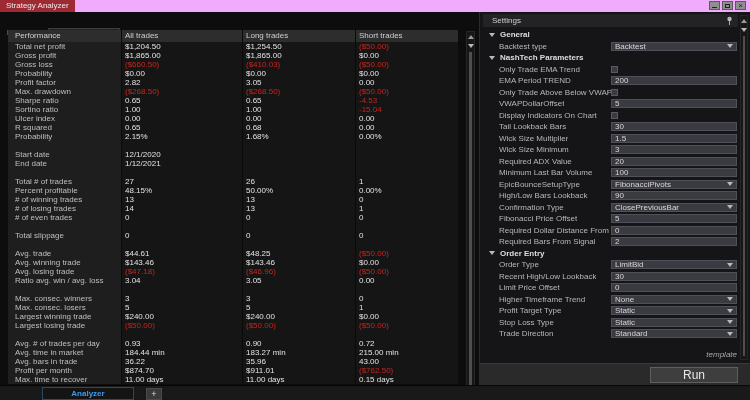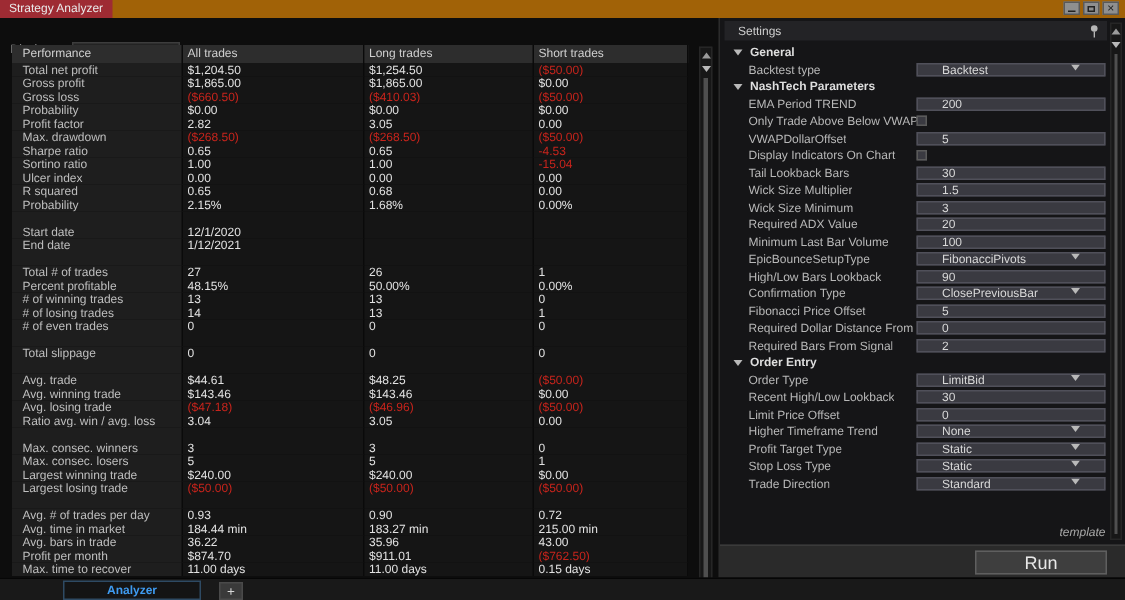--- a/index.html
+++ b/index.html
@@ -5,21 +5,21 @@
   :root{
     --neg:#c8241c;
     --blue:#3f9bf0;
     --tab-red:#9e2b33;
   }
   *{box-sizing:border-box;}
   body{margin:0;background:#0d0d0d;font-family:"Liberation Sans",sans-serif;-webkit-font-smoothing:antialiased;}
   .window{position:relative;width:750px;height:400px;background:#0d0d0d;overflow:hidden;}
 
   
-  .titlebar{position:absolute;top:0;left:0;right:0;height:12px;background:#a16207;}
+  .titlebar{position:absolute;top:0;left:0;right:0;height:12px;background:#f0abfc;}
   .title-tab{position:absolute;left:0;top:0;height:12px;background:var(--tab-red);color:#eaeaea;font-size:8px;line-height:12px;padding:0 6px;}
   .win-controls{position:absolute;right:4px;top:1px;display:flex;gap:2px;}
   .win-btn{width:11px;height:9px;background:#8f8f8f;border:1px solid #5a5a5a;display:flex;align-items:center;justify-content:center;cursor:default;}
   .glyph-min{width:5px;height:1px;background:#222;margin-top:4px;}
   .glyph-restore{width:5px;height:4px;border:1px solid #222;}
   .glyph-close{font-size:8px;line-height:7px;color:#222;}
 
   
   .left-pane{position:absolute;top:12px;left:0;width:478px;bottom:15px;}
   .toolbar{position:absolute;top:16px;left:7px;height:13px;display:flex;align-items:flex-start;gap:15px;}
@@ -51,21 +51,21 @@
   
   .right-pane{position:absolute;top:12px;left:479px;right:0;bottom:15px;background:#151517;border-left:1px solid #2b2b2b;}
   .settings-header{position:absolute;top:2px;left:3px;right:12px;height:13px;background:#232326;color:#cfcfcf;font-size:8px;line-height:13px;padding-left:9px;}
   .pin-icon{position:absolute;right:5px;top:2px;}
   .settings-list{position:absolute;top:17px;left:3px;right:12px;}
   .s-row{height:11.5px;display:flex;align-items:center;position:relative;}
   .s-tri{margin-left:6px;margin-right:5px;}
   .s-section{font-weight:bold;color:#dedede;font-size:8px;}
   .s-label{margin-left:16px;color:#b8b8b8;font-size:8px;white-space:nowrap;overflow:hidden;}
   .s-control{position:absolute;left:128px;right:1px;height:9px;}
-  .s-field{width:100%;height:100%;background:#3a3a41;border:1px solid #50505a;color:#d8d8d8;font-size:8px;line-height:7px;padding:0 16px;display:flex;justify-content:space-between;overflow:hidden;white-space:nowrap;}
+  .s-field{width:100%;height:100%;background:#3a3a41;border:1px solid #50505a;color:#d8d8d8;font-size:8px;line-height:7px;padding:0 3px;display:flex;align-items:center;justify-content:space-between;overflow:hidden;white-space:nowrap;}
   .s-checkbox{width:7px;height:7px;background:#3a3a41;border:1px solid #5a5a5a;margin-top:1px;}
   .template-row{position:absolute;right:13px;bottom:26px;font-style:italic;color:#a8a8a8;font-size:8px;}
   .run-bar{position:absolute;left:0;right:0;bottom:0;height:22px;background:#2a2a2a;border-top:1px solid #3a3a3a;}
   .run-button{position:absolute;right:12px;top:3px;width:88px;height:16px;background:#3e3e3e;border:1px solid #5f5f5f;color:#e8e8e8;font-size:12px;text-align:center;line-height:14px;}
   .settings-scrollbar{position:absolute;right:2px;top:3px;bottom:25px;width:8px;background:#171717;border:1px solid #262626;}
   .ssb-thumb{position:absolute;left:2px;right:2px;top:20px;bottom:3px;background:#4f4f4f;}
 </style>
 </head>
 <body>
 
@@ -368,20 +368,26 @@
               <span>Backtest</span>
               <span class="tri-down"></span>
             </div>
           </div>
         </div>
         <div class="s-row">
           <span class="tri-down s-tri"></span>
           <span class="s-section">NashTech Parameters</span>
         </div>
         <div class="s-row">
+          <span class="s-label">Only Trade EMA Trend</span>
+          <div class="s-control">
+            <div class="s-checkbox"></div>
+          </div>
+        </div>
+        <div class="s-row">
           <span class="s-label">EMA Period TREND</span>
           <div class="s-control">
             <div class="s-field">
               <span>200</span>
             </div>
           </div>
         </div>
         <div class="s-row">
           <span class="s-label">Only Trade Above Below VWAP</span>
           <div class="s-control">

